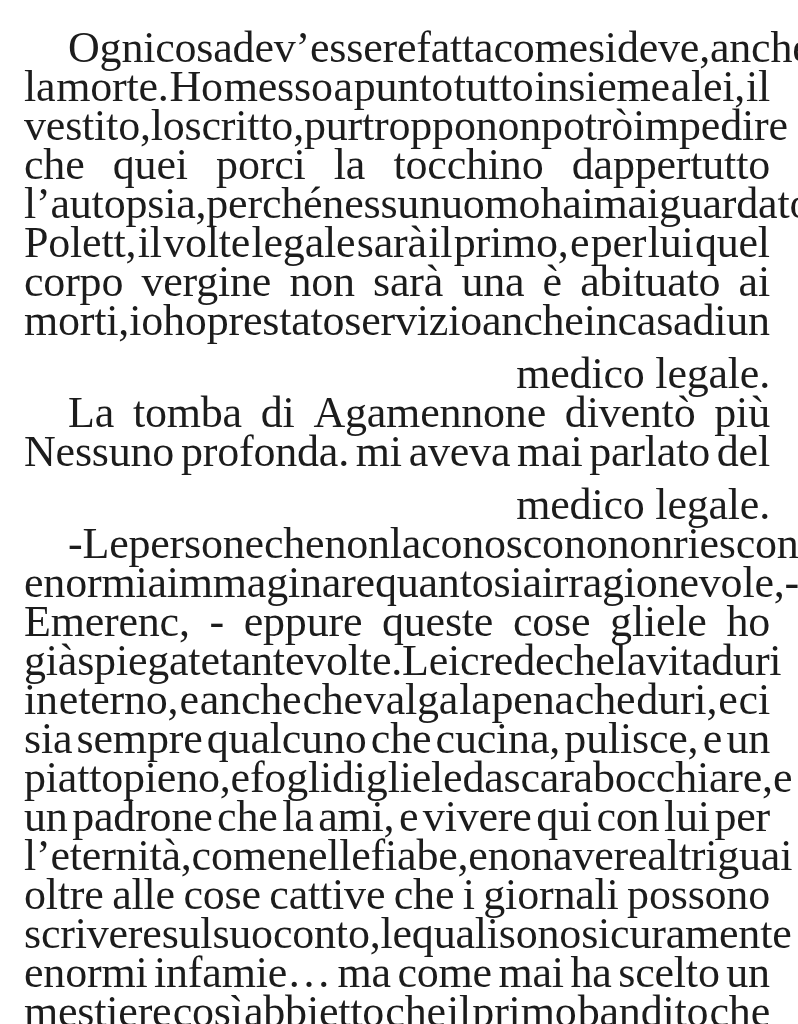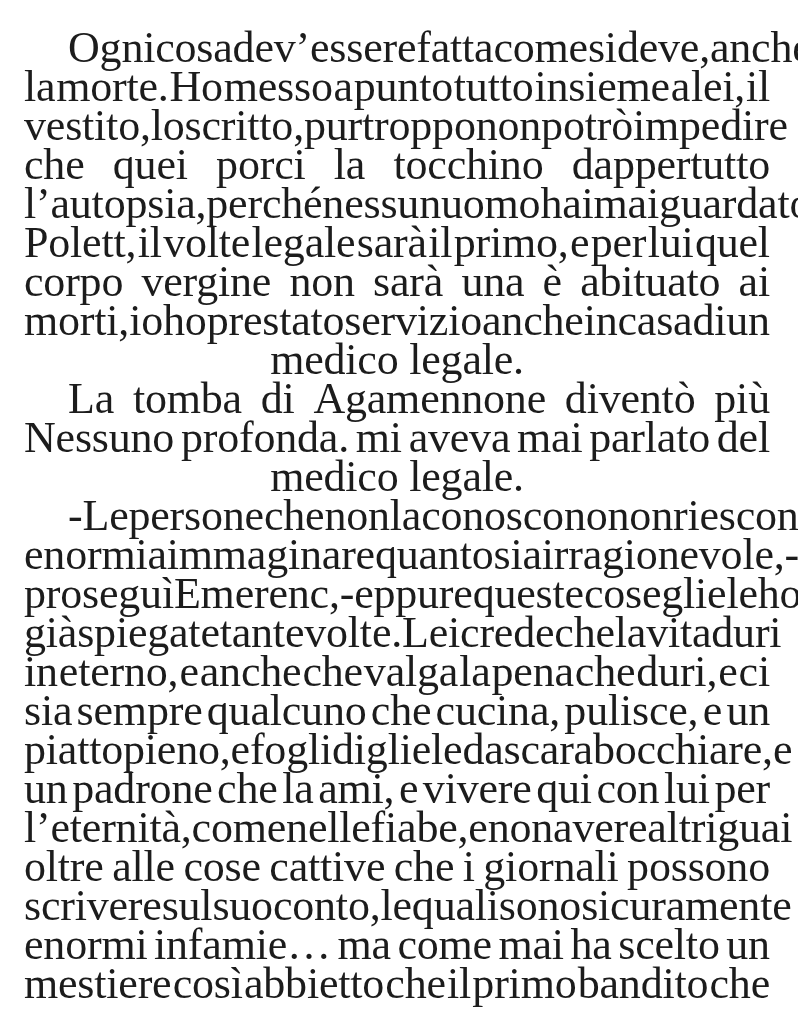--- a/index.html
+++ b/index.html
@@ -36,21 +36,22 @@
   }
   .line.justify span {
     flex: 0 0 auto;
   }
   
   .line.indent {
     padding-left: 44px;
   }
   
   .line.plain {
-    text-align: center;
+    text-align: right;
+    margin-top: 14px;
   }
 </style>
 </head>
 <body>
 
 <div class="page" style="--page-bg: #ffffff; --ink: #1c1c1c;">
   <div class="text-block" id="text-block">
       <div class="line justify indent">
         <span>Ogni</span>
         <span>cosa</span>
@@ -167,21 +168,20 @@
       <div class="line justify">
         <span>enormi</span>
         <span>a</span>
         <span>immaginare</span>
         <span>quanto</span>
         <span>sia</span>
         <span>irragionevole,</span>
         <span>-</span>
       </div>
       <div class="line justify">
-        <span>proseguì</span>
         <span>Emerenc,</span>
         <span>-</span>
         <span>eppure</span>
         <span>queste</span>
         <span>cose</span>
         <span>gliele</span>
         <span>ho</span>
       </div>
       <div class="line justify">
         <span>già</span>

